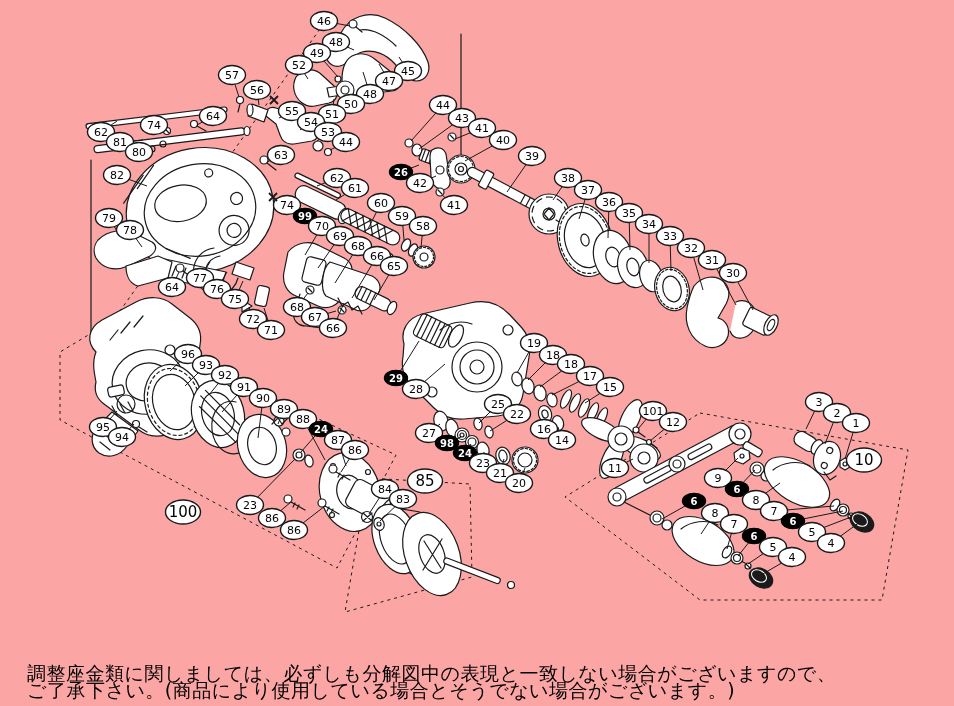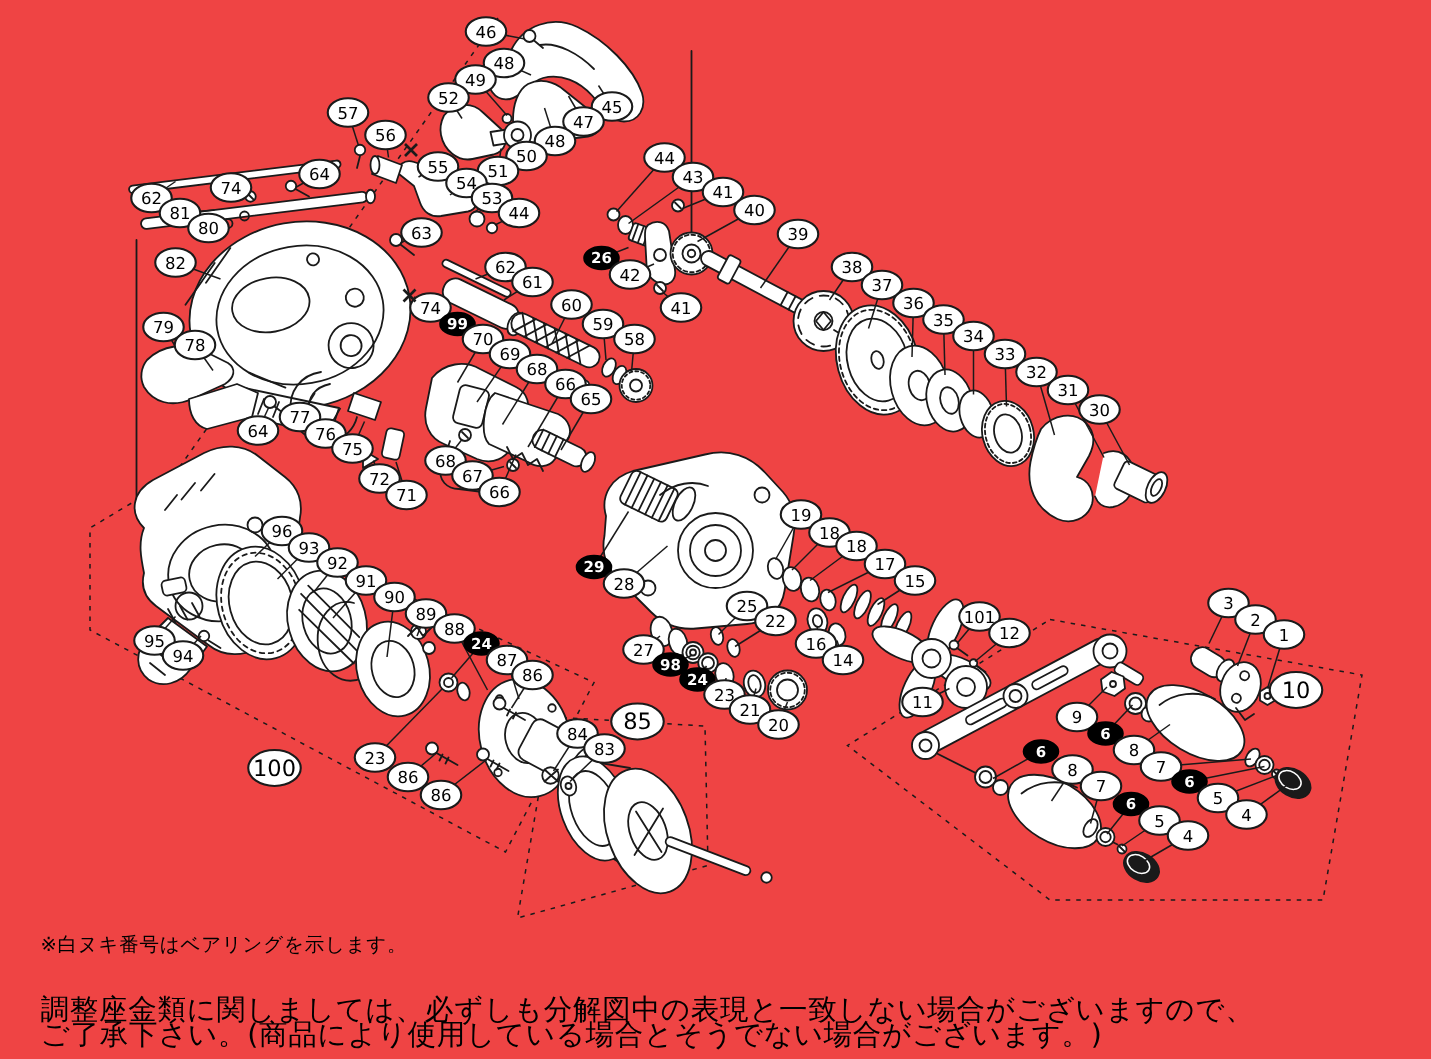--- a/index.html
+++ b/index.html
@@ -1,16 +1,16 @@
 <!DOCTYPE html>
 <html><head>
 <meta charset="utf-8">
 <style>
   html,body{margin:0;padding:0;background:#fff;}
-  .stage{position:relative;width:954px;height:706px;background:#ef4444;overflow:hidden;
+  .stage{position:relative;width:954px;height:706px;background:#fca5a5;overflow:hidden;
          font-family:"DejaVu Sans",sans-serif;color:#000;}
   .stage svg{position:absolute;left:0;top:0;}
   .footnotes{position:absolute;left:27px;top:622px;font-size:13px;line-height:17px;
              letter-spacing:.5px;white-space:nowrap;}
   .disclaimer{position:absolute;left:27px;top:665px;font-size:19px;line-height:16.5px;
              letter-spacing:.5px;white-space:nowrap;}
 </style>
 </head>
 <body>
 
@@ -985,19 +985,18 @@
         <g>
           <path d="M270,96 L278,104 M278,96 L270,104" stroke="#1a1a1a" stroke-width="1.8" fill="none"></path>
         </g>
         <g>
           <path d="M269,193 L277,201 M277,193 L269,201" stroke="#1a1a1a" stroke-width="1.8" fill="none"></path>
         </g>
       </g>
 </svg>
 
   <div class="footnotes">
-    <div>※白ヌキ番号はベアリングを示します。</div>
   </div>
   <div class="disclaimer">
     <div>調整座金類に関しましては、必ずしも分解図中の表現と一致しない場合がございますので、</div>
     <div>ご了承下さい。(商品により使用している場合とそうでない場合がございます。)</div>
   </div>
 </div>
 
 </body></html>

